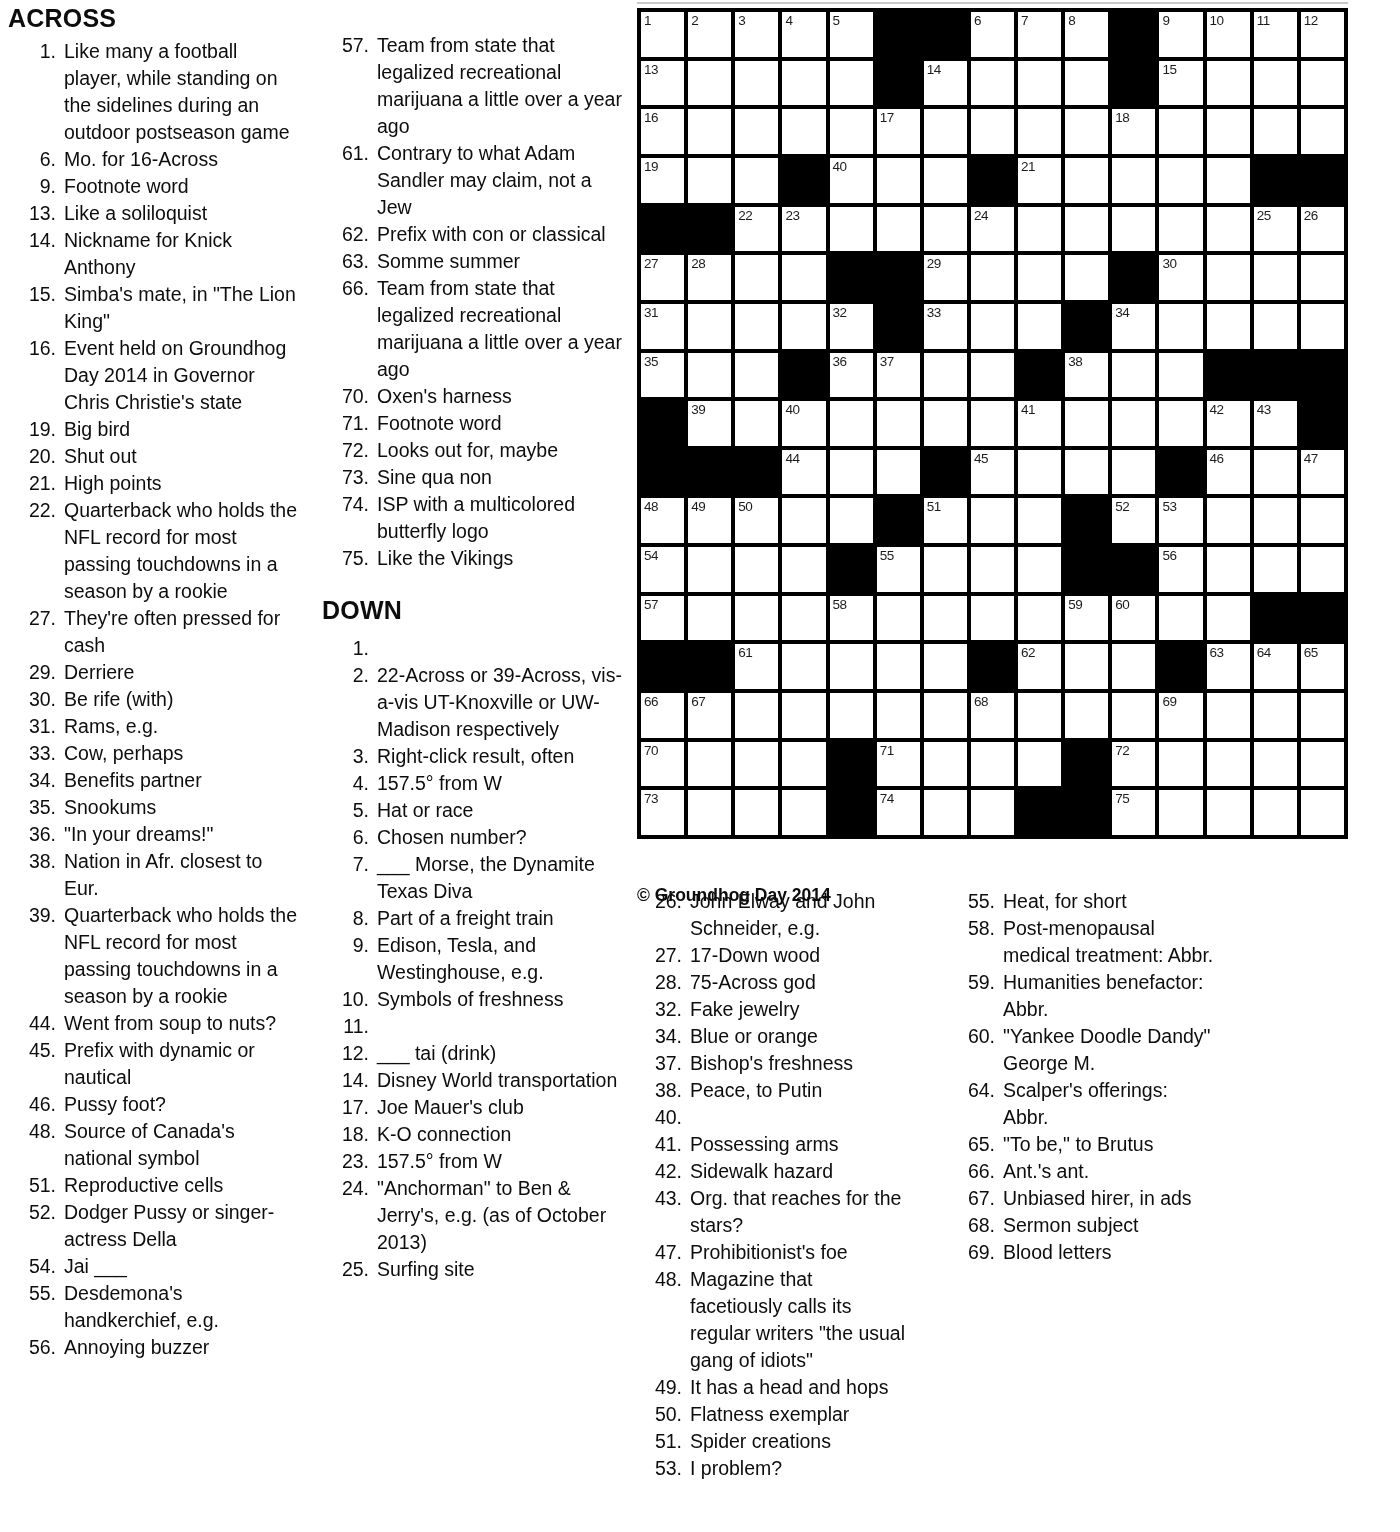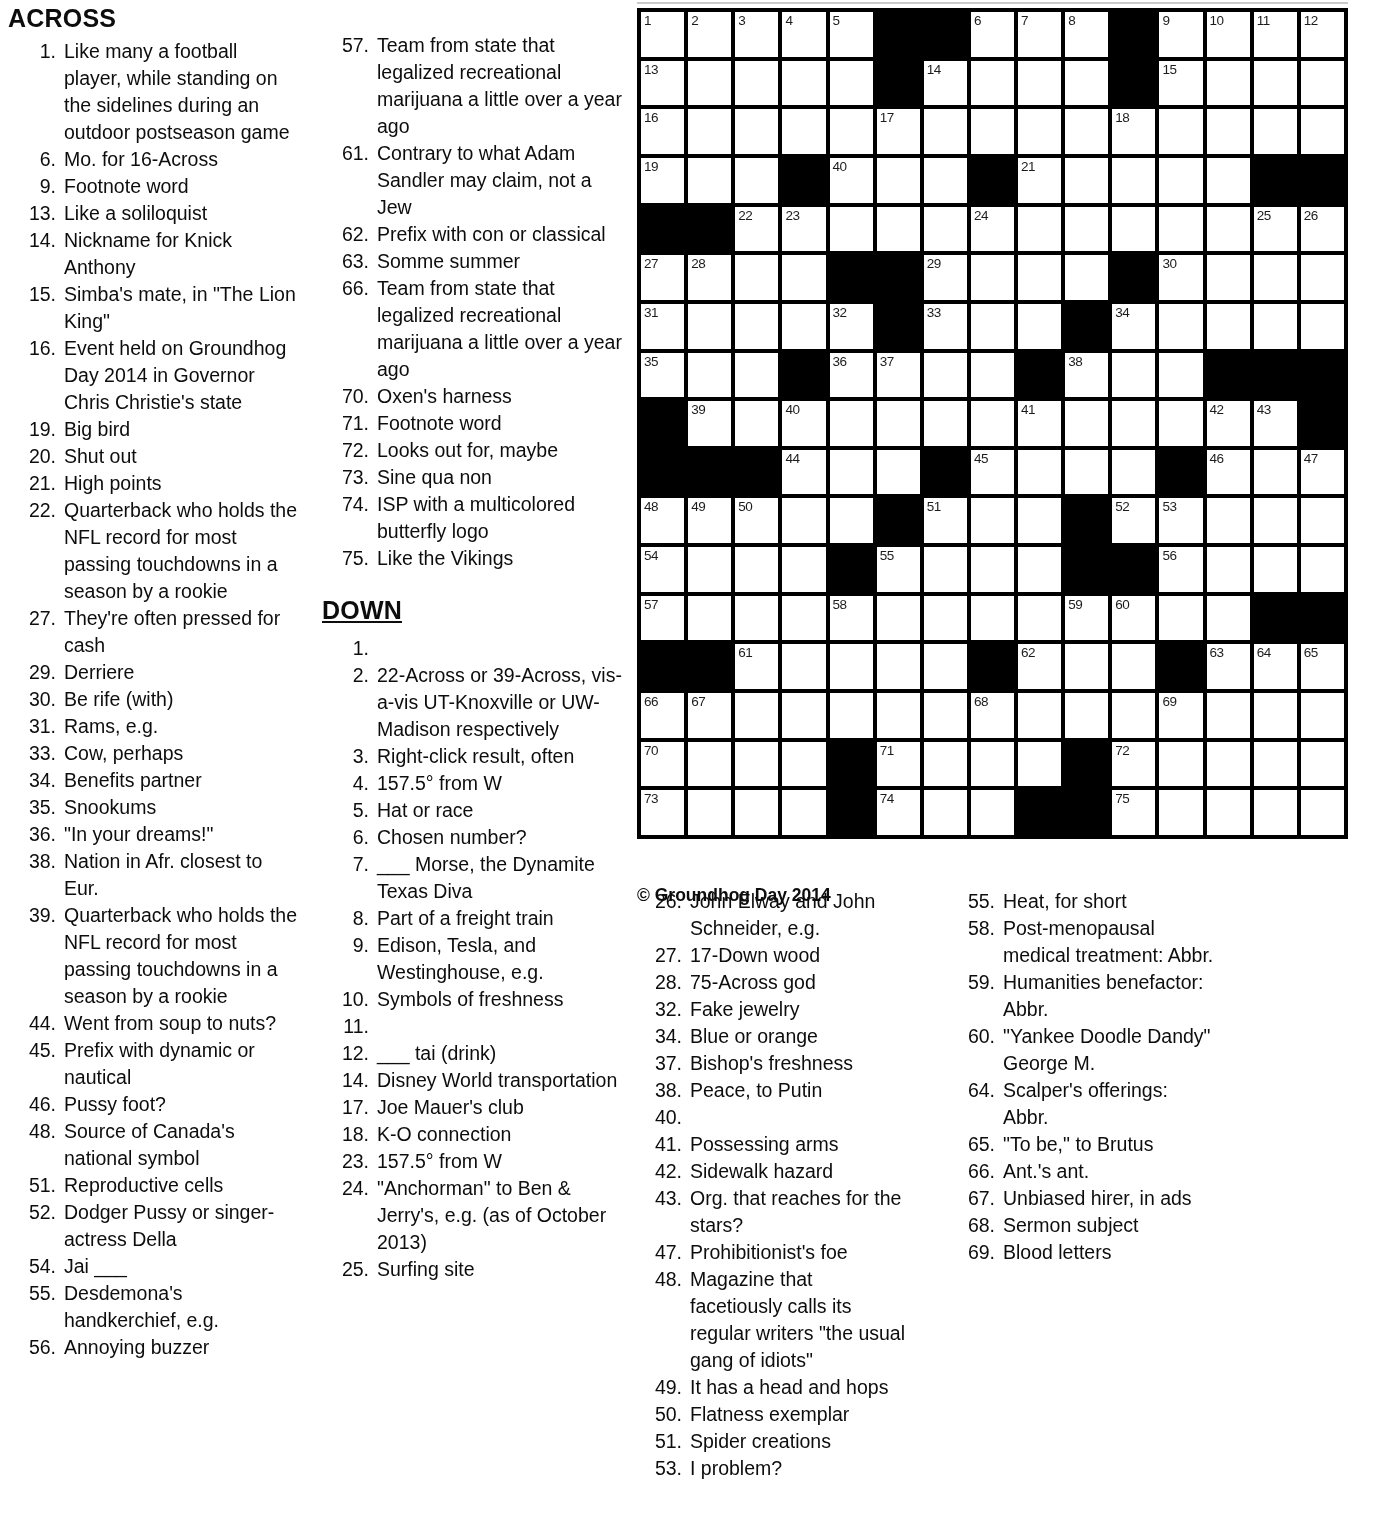--- a/index.html
+++ b/index.html
@@ -7,21 +7,21 @@
     width:1400px;height:1532px;position:relative;overflow:hidden;
     background:#ffffff;color:#0d0d0d;
     font-family:"Liberation Sans",sans-serif;
   }
   .clue-col{position:absolute;}
   #col1{left:8px;top:4px;width:290px;}
   #col2{left:322px;top:12px;width:306px;margin-top:20px;}
   #col3{left:642px;top:888px;width:268px;}
   #col4{left:955px;top:888px;width:262px;}
   .section-header{font-size:25px;font-weight:bold;line-height:29px;letter-spacing:0.2px;}
-  #down-header{margin-top:24px;margin-bottom:10px;text-decoration:underline;}
+  #down-header{margin-top:24px;margin-bottom:10px;}
   #col1 .clue-list{margin-top:5px;}
   .clue{display:flex;align-items:flex-start;font-size:19.5px;line-height:27px;}
   .clue .num{flex:0 0 auto;text-align:right;padding-right:8px;white-space:nowrap;}
   #col1 .num{width:48px;}
   #col2 .num{width:47px;}
   #col3 .num{width:40px;}
   #col4 .num{width:40px;}
   .clue .txt{flex:1 1 auto;}
   #grid{
     position:absolute;left:637px;top:8px;width:711px;height:831px;

